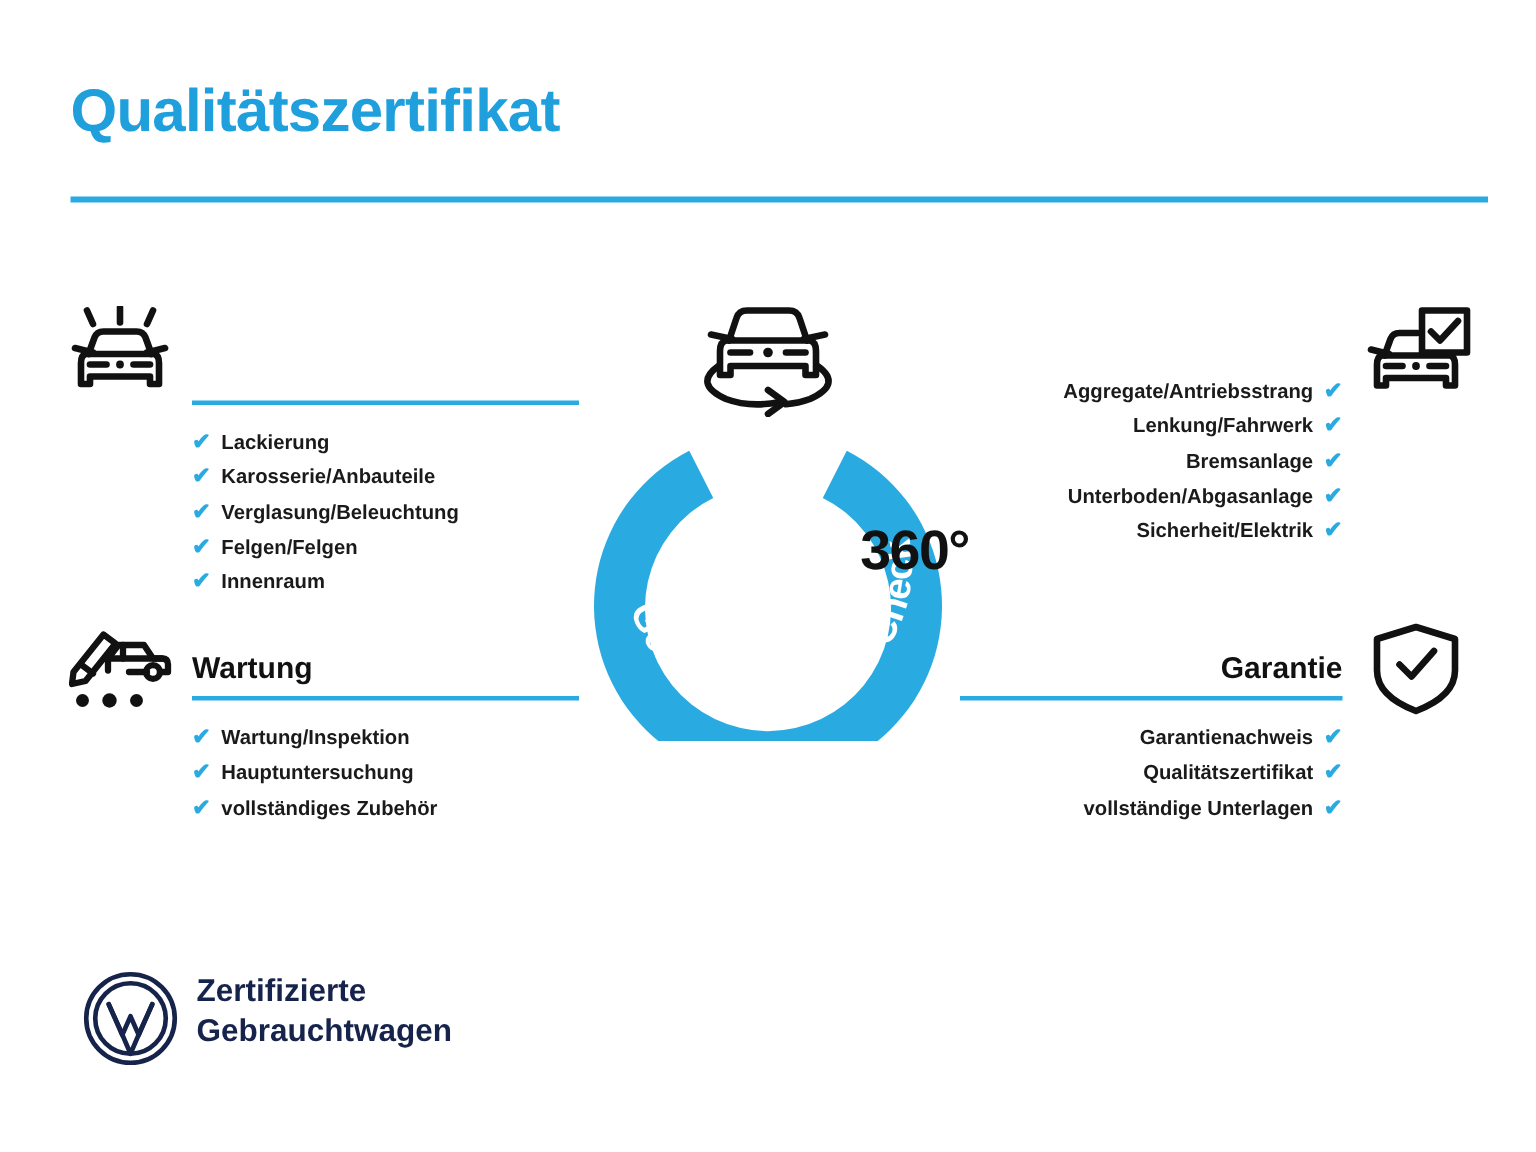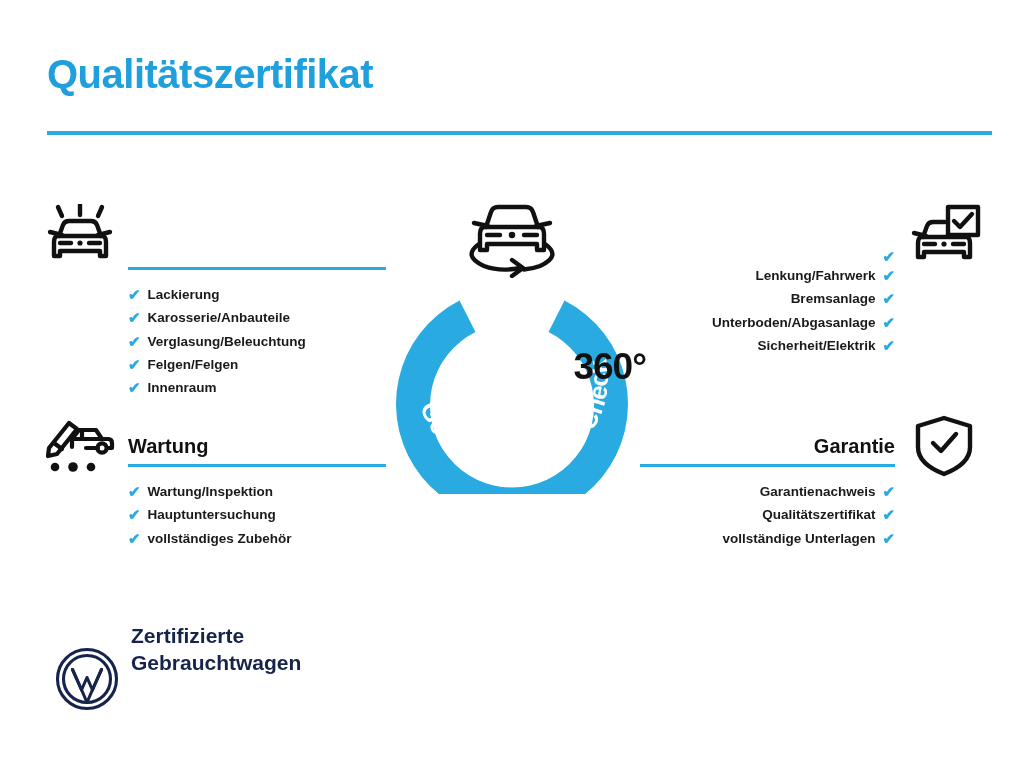--- a/index.html
+++ b/index.html
@@ -124,21 +124,21 @@
     left: 50%;
     top: -62px;
     transform: translateX(-50%);
   }
 
   
   #vw-logo-mark { position: absolute; left: 55px; top: 647px; }
   #vw-wordmark {
     position: absolute;
     left: 131px;
-    top: 622px;
+    top: 647px;
     font-size: 21px;
     font-weight: bold;
     color: #16234b;
     line-height: 27px;
     white-space: pre-line;
   }
 </style>
 </head>
 <body>
 
@@ -270,20 +270,21 @@
     <div class="item">
       <span class="check">✔</span>
       <span>vollständiges Zubehör</span>
     </div>
   </div>
 </div>
 
 <div class="block col-right" id="block-technik">
   <div class="items">
     <div class="item">
+      <span>Aggregate/Antriebsstrang</span>
       <span class="check">✔</span>
     </div>
     <div class="item">
       <span>Lenkung/Fahrwerk</span>
       <span class="check">✔</span>
     </div>
     <div class="item">
       <span>Bremsanlage</span>
       <span class="check">✔</span>
     </div>

